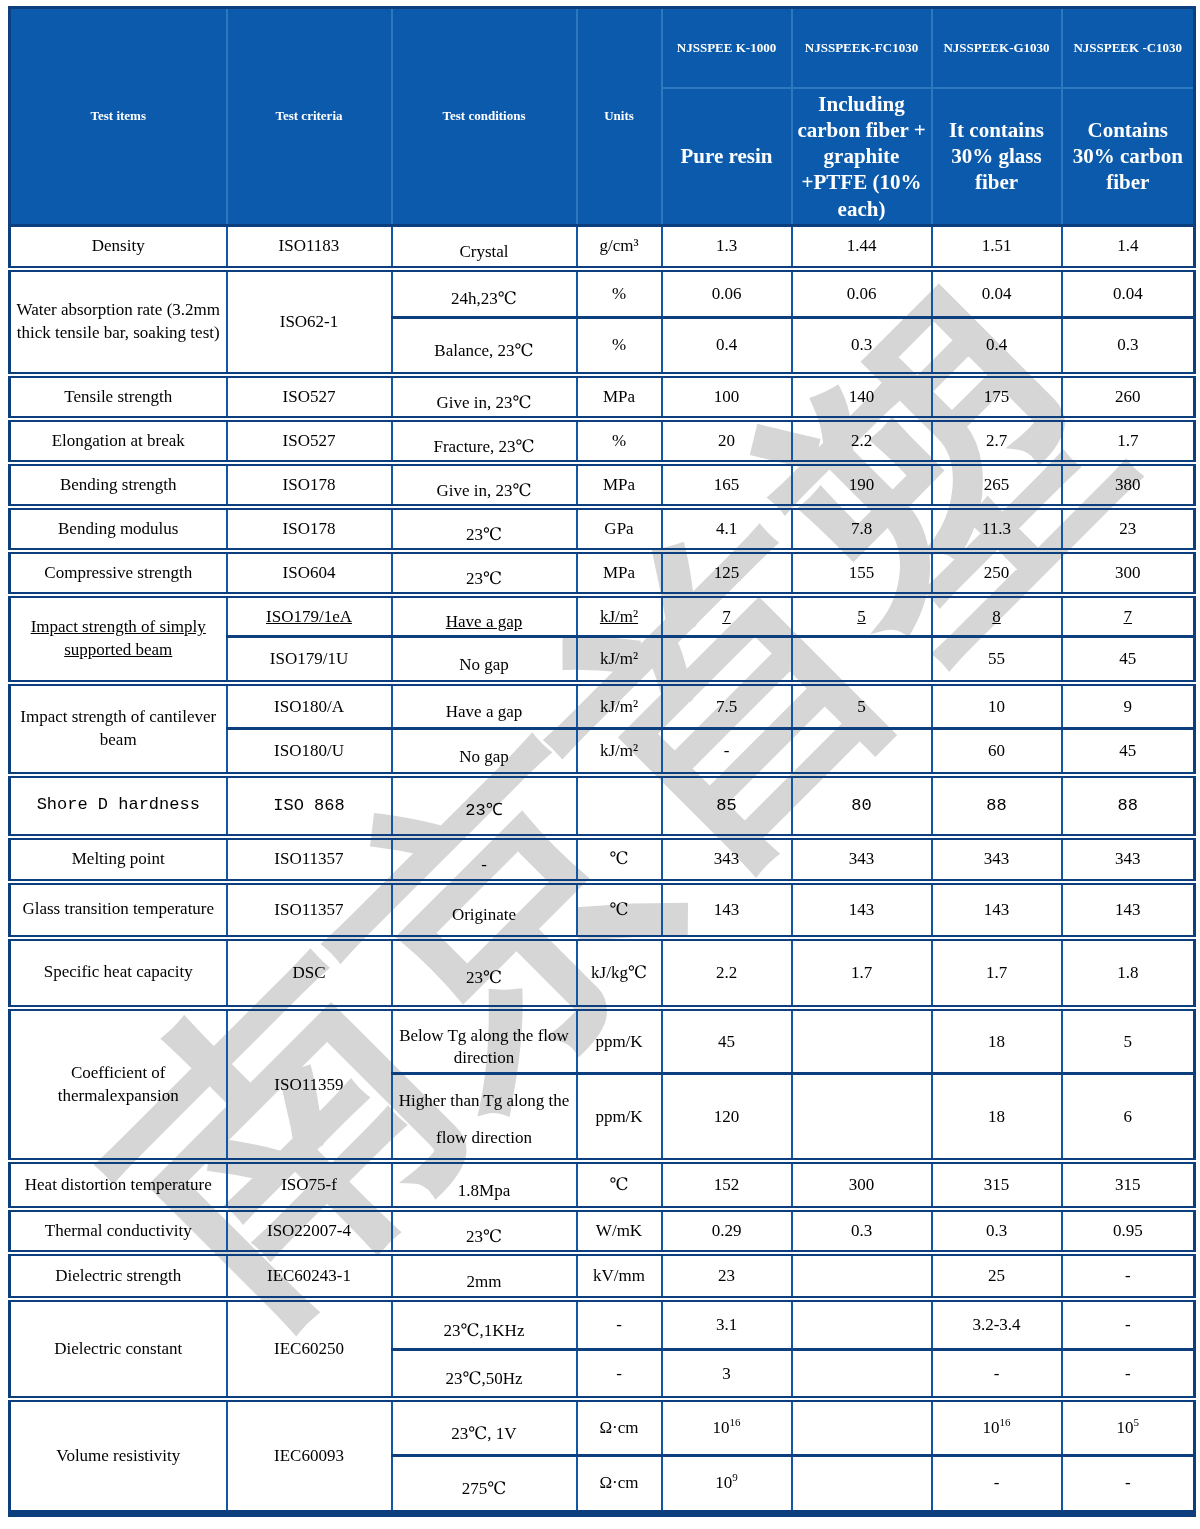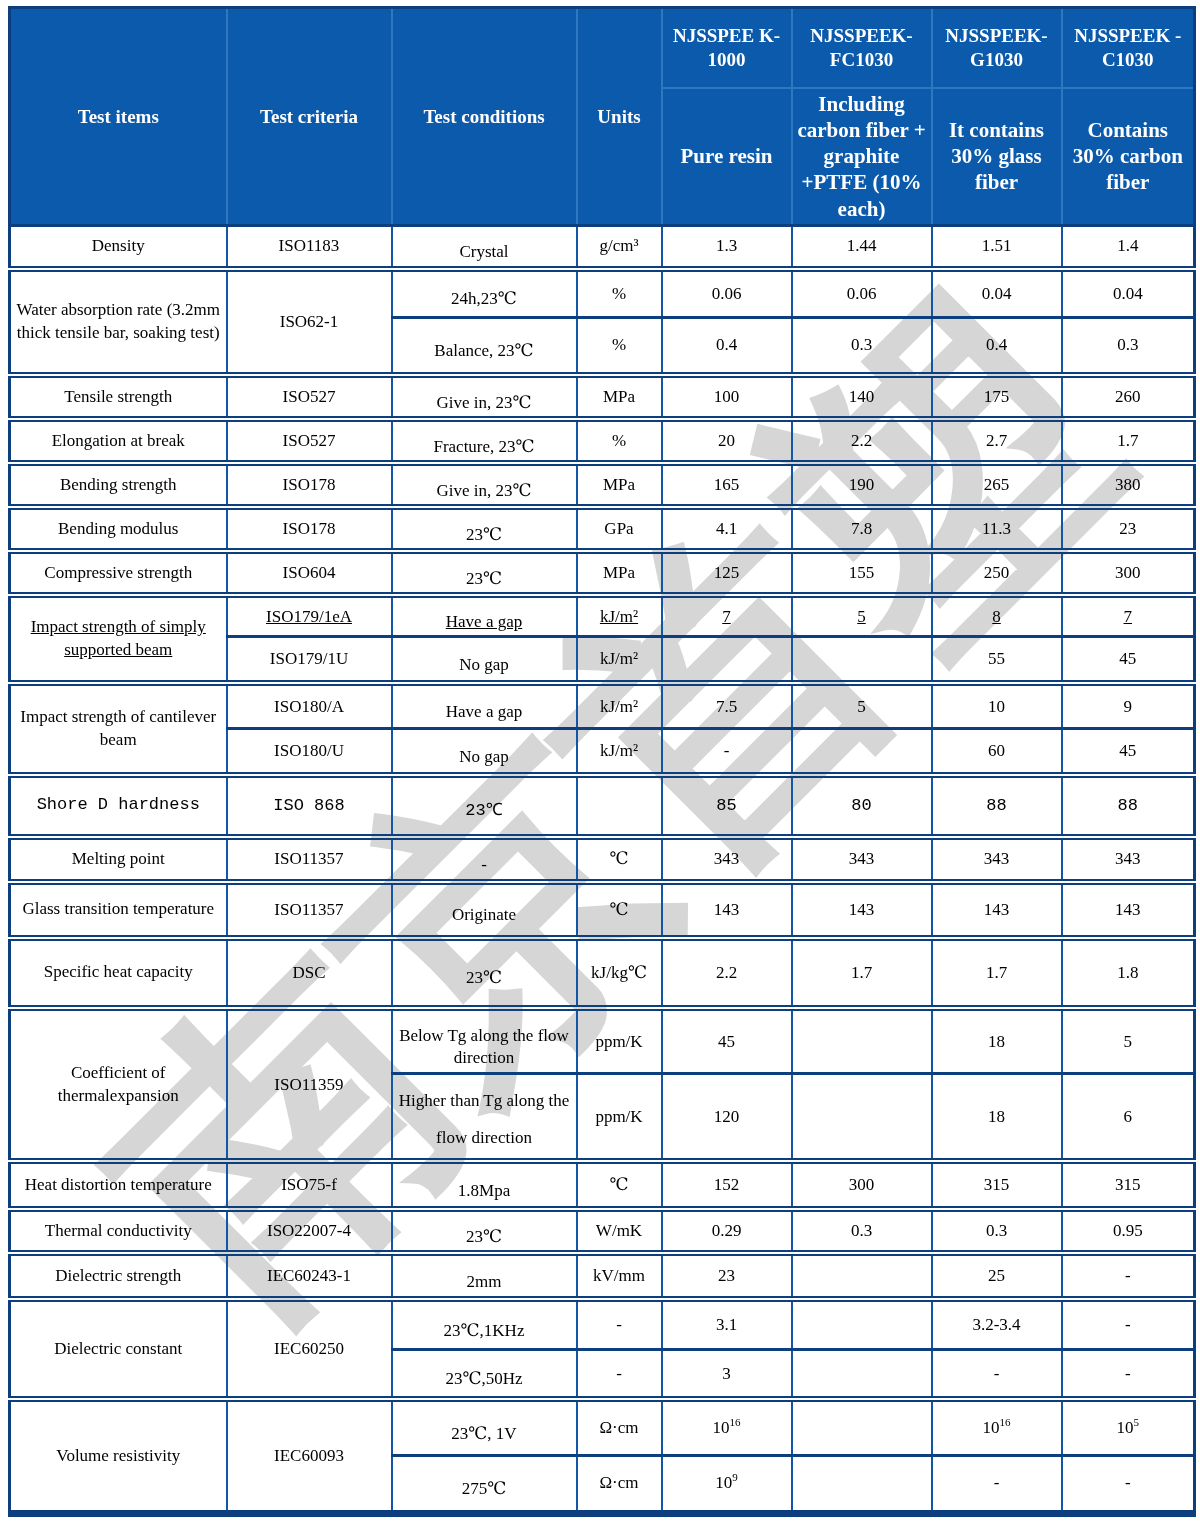--- a/index.html
+++ b/index.html
@@ -30,21 +30,21 @@
     border:3px solid var(--dark);
     border-bottom-width:7px;
     background:transparent;
   }
   col.c-item{width:217px;} col.c-crit{width:165px;} col.c-cond{width:185px;}
   col.c-unit{width:85px;}  col.c-m1{width:130px;}  col.c-m2{width:140px;}
   col.c-m3{width:130px;}   col.c-m4{width:133px;}
   th,td{border:2px solid var(--grid);text-align:center;vertical-align:middle;padding:2px 4px;}
   thead th{
     background:var(--header-bg);color:#fff;font-weight:bold;
-    border-color:var(--head-grid);font-size:19px;line-height:1.25;
+    border-color:var(--head-grid);font-size:13px;line-height:1.25;
   }
   thead tr.mat-name{height:80px;}
   thead tr.mat-desc{height:128px;}
   thead tr.mat-desc th{font-size:21px;}
   tbody{border-top:6px double var(--dark);}
   tbody:first-of-type{border-top:3px solid var(--dark);}
   tbody tr+tr{border-top:3px solid var(--dark);}
   td{font-size:17px;line-height:1.3;}
   td.item{line-height:1.35;}
   td.cond{padding-top:13px;}

